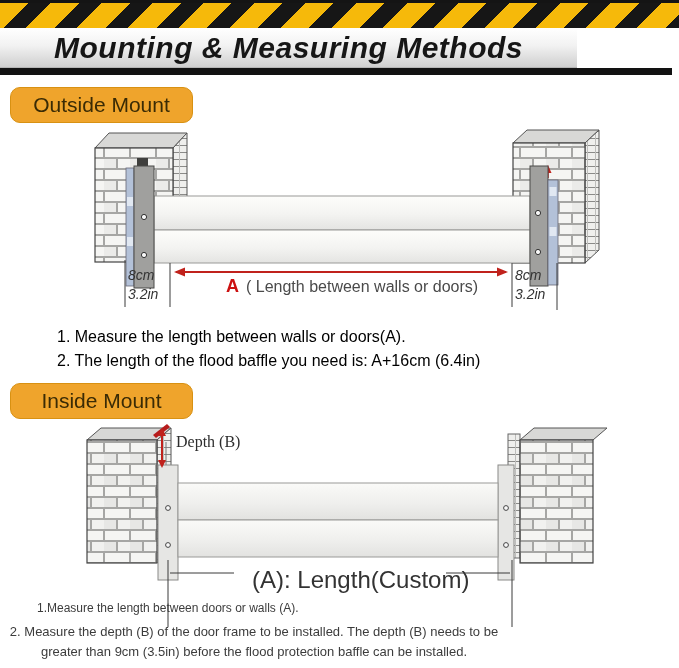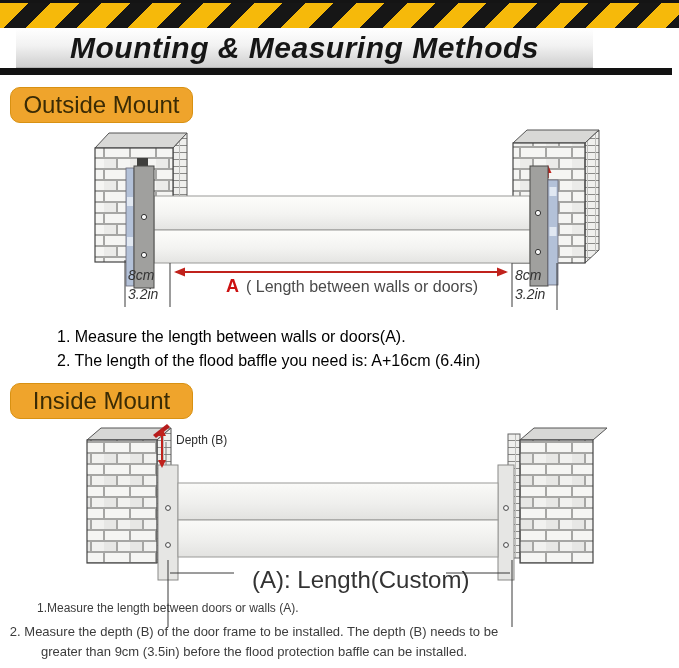--- a/index.html
+++ b/index.html
@@ -1,37 +1,37 @@
 <!DOCTYPE html>
 <html><head>
 <meta charset="utf-8">
 <style>
   html,body{margin:0;padding:0;background:#fff;}
   .page{position:relative;width:679px;height:668px;background:#fff;overflow:hidden;
         font-family:"Liberation Sans",sans-serif;}
   
   .tape{position:absolute;left:0;top:0;width:679px;height:28px;border-top:3px solid #141414;
         background:repeating-linear-gradient(135deg,#f6b90a 0 20px,#161616 20px 36px);box-sizing:border-box;}
-  .banner{position:absolute;left:16px;top:28px;width:577px;height:39px;
+  .banner{position:absolute;left:0;top:28px;width:577px;height:39px;
           background:linear-gradient(#ffffff 0%,#f2f2f2 45%,#cfcfcf 100%);
           border-bottom:1px solid #b5b5b5;display:flex;align-items:center;justify-content:center;}
   .banner span{font-size:30px;font-weight:700;font-style:italic;color:#161616;letter-spacing:.5px;}
   .hbar{position:absolute;left:0;top:68px;width:672px;height:7px;background:#121212;}
   
   .tag{position:absolute;left:10px;width:183px;height:36px;background:#efa42c;border:1px solid #d89112;
        border-radius:10px;display:flex;align-items:center;justify-content:center;
-       font-size:24px;color:#3a2b05;box-sizing:border-box;}
+       font-size:21px;color:#3a2b05;box-sizing:border-box;}
   
   .gap{position:absolute;font-size:14px;line-height:19px;color:#333;font-style:italic;}
   .arrowlabel{position:absolute;display:flex;align-items:baseline;}
   .arrowlabel .a{font-size:18px;font-weight:700;color:#cc1111;}
   .arrowlabel .rest{font-size:16px;color:#4a4a4a;margin-left:7px;}
   .steps{position:absolute;font-size:16px;line-height:24px;color:#000000;}
   .depthlabel{position:absolute;display:flex;align-items:baseline;color:#2e2e2e;}
-  .depthlabel .p{font-size:12px;}
+  .depthlabel .p{font-size:16px;font-family:Liberation Serif, serif;}
   .depthlabel .v{font-size:20px;}
   .lencaption{position:absolute;font-size:24px;color:#333;}
   .stepline{position:absolute;font-size:12px;color:#3c3c3c;}
   .steppara{position:absolute;font-size:13px;line-height:20px;color:#3c3c3c;text-align:center;}
   svg{position:absolute;left:0;}
 </style>
 </head>
 <body>
 
 <div class="page">

